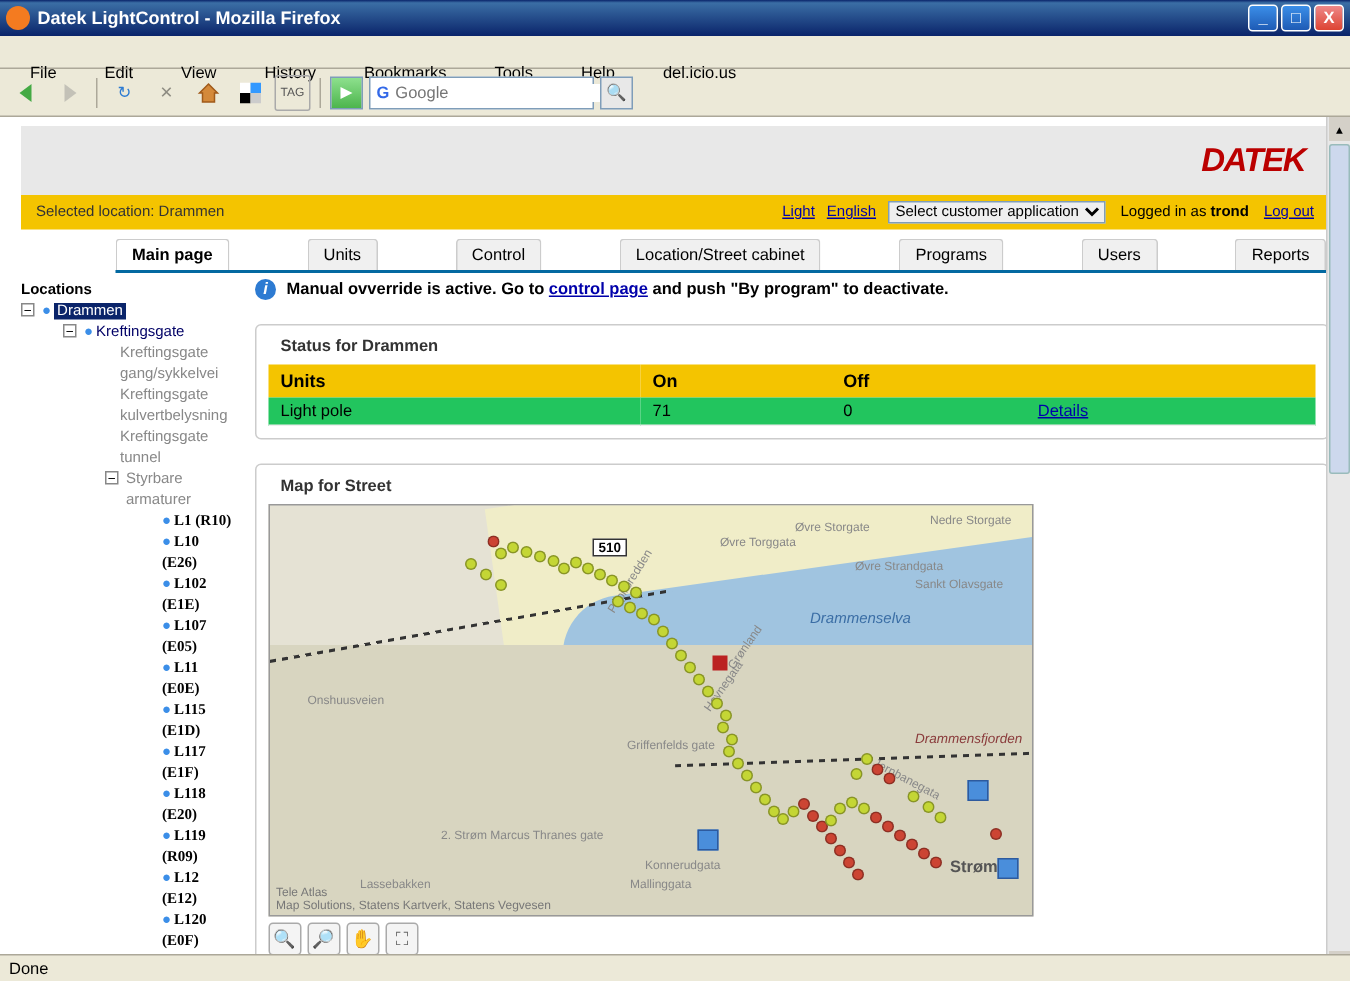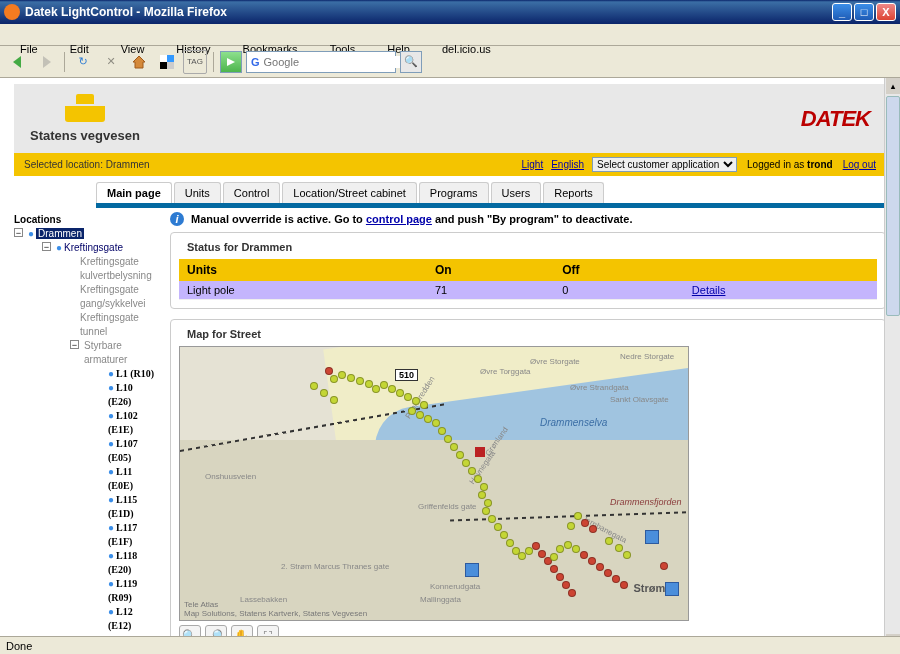--- a/index.html
+++ b/index.html
@@ -41,21 +41,21 @@
 .logo-text { font-weight: bold; font-size: 13px; color: #333; }
 .datek-logo { margin-left: auto; font-family: Arial; font-weight: 900; font-size: 22px; color: #b00; font-style: italic; letter-spacing: -1px; }
 
 .yellowbar { background: #f4c400; display: flex; align-items: center; padding: 4px 10px; font-size: 10px; }
 .yellowbar .sel { flex: 1; color: #333; }
 .yellowbar .lang { color: #00a; text-decoration: underline; margin-right: 8px; cursor: pointer; }
 .yellowbar select { border: 1px solid #7f9db9; font-size: 10px; margin-right: 10px; }
 .yellowbar .userinfo b { color: #000; }
 .yellowbar .logout { margin-left: 10px; color: #00a; text-decoration: underline; cursor: pointer; }
 
-.tabs { display: flex; margin-top: 6px; border-bottom: 5px solid #0369a1; margin-left: 82px; }
+.tabs { display: flex; margin-top: 6px; border-bottom: 2px solid #0369a1; margin-left: 63px; justify-content: space-between; }
 .tab { padding: 4px 10px; border: 1px solid #ccc; border-bottom: none; margin-right: 2px; background: #f0f0f0; cursor: pointer; font-size: 11px; border-radius: 3px 3px 0 0; }
 .tab.active { background: white; font-weight: bold; }
 
 .content { display: flex; margin-top: 4px; }
 .sidebar { width: 150px; font-size: 10px; padding-right: 6px; }
 .sidebar-title { font-weight: bold; padding: 2px 0; }
 .tree-node { position: relative; padding-left: 14px; line-height: 14px; }
 .tree-toggle { position: absolute; left: 0; top: 1px; width: 9px; height: 9px; border: 1px solid #888; background: white; text-align: center; line-height: 8px; font-size: 9px; cursor: pointer; }
 .tree-label { cursor: pointer; color: #006; }
 .tree-label.sel { background: #0a246a; color: white; padding: 0 2px; }
@@ -63,27 +63,27 @@
 .tree-sub { margin-left: 14px; }
 .leaf { padding-left: 10px; line-height: 14px; cursor: pointer; }
 .leaf b { font-weight: bold; font-family: Liberation Serif, serif; }
 .dim { color: #888; }
 
 .main { flex: 1; padding-left: 6px; }
 .info-line { margin-bottom: 6px; font-weight: bold; font-size: 11px; }
 .info-icon { display: inline-block; width: 14px; height: 14px; background: #2d7bd2; color: white; border-radius: 50%; text-align: center; line-height: 14px; font-style: italic; font-weight: bold; margin-right: 4px; }
 .info-line a { color: #00a; text-decoration: underline; }
 
-.panel { border: 1px solid #ccc; border-radius: 4px; padding: 8px; margin-bottom: 10px; }
+.panel { border: 1px solid #ccc; border-radius: 4px; padding: 8px; margin-bottom: 10px; margin-top: 16px; }
 .panel-legend { font-weight: bold; font-size: 11px; color: #333; margin: -15px 0 6px 4px; background: white; padding: 0 4px; display: inline-block; }
 
 .status-table { width: 100%; border-collapse: collapse; }
 .status-table th { background: #f4c400; text-align: left; padding: 4px 8px; font-weight: bold; font-size: 12px; }
 .status-table td { padding: 3px 8px; border-bottom: 1px solid #eee; }
-.status-table tr.alt { background: #c4b5fd; }
+.status-table tr.alt { background: #22c55e; }
 .details-link { color: #00a; text-decoration: underline; cursor: pointer; }
 .warn-icon { display: inline-block; color: #e8a000; font-size: 14px; margin-left: 6px; }
 
 .map-box { border: 1px solid #999; width: 510px; height: 275px; position: relative; background: #e5e2d4; overflow: hidden; }
 .river { position: absolute; top: 30px; left: 200px; width: 500px; height: 180px; background: #a0c4e0; transform: rotate(-8deg); border-radius: 40px; }
 .land-top { position: absolute; top: -40px; left: 150px; width: 600px; height: 140px; background: #f0edc8; transform: rotate(-8deg); }
 .land-bottom { position: absolute; bottom: -20px; left: -20px; width: 560px; height: 200px; background: #d8d5c0; }
 .river-label { position: absolute; top: 70px; left: 360px; color: #3b6ea5; font-style: italic; font-size: 10px; }
 .fjord-label { position: absolute; top: 150px; left: 430px; color: #8a3b3b; font-style: italic; font-size: 9px; }
 .stromso-label { position: absolute; bottom: 26px; right: 10px; color: #555; font-size: 11px; font-weight: bold; }
@@ -174,27 +174,20 @@
 <div class="viewport">
   <div class="sb-right">
     <div class="arr up">▴</div>
     <div class="thumb"></div>
     <div class="arr dn">▾</div>
   </div>
 
   <div class="page">
 
     <div class="header">
-      <div class="logo-block">
-        <div class="vegvesen">
-          <div class="crown"></div>
-            <div class="base"></div>
-        </div>
-        <div class="logo-text">Statens vegvesen</div>
-      </div>
       <div class="datek-logo">DATEK</div>
     </div>
 
     <div class="yellowbar">
       <span class="sel">Selected location: Drammen</span>
       <span class="lang">Light</span>
       <span class="lang">English</span>
       <select>
         <option>Select customer application</option>
       </select>
@@ -219,22 +212,22 @@
       <div class="sidebar">
         <div class="sidebar-title">Locations</div>
         <div class="tree-node">
           <div class="tree-toggle">−</div>
           <span class="bullet">●</span><span class="tree-label sel">Drammen</span>
           <div class="tree-sub">
             <div class="tree-node">
               <div class="tree-toggle">−</div>
               <span class="bullet">●</span><span class="tree-label">Kreftingsgate</span>
               <div class="tree-sub">
+                <div class="leaf dim">Kreftingsgate gang/sykkelvei</div>
                 <div class="leaf dim">Kreftingsgate kulvertbelysning</div>
-                <div class="leaf dim">Kreftingsgate gang/sykkelvei</div>
                 <div class="leaf dim">Kreftingsgate tunnel</div>
                 <div class="tree-node">
                   <div class="tree-toggle">−</div>
                   <span class="dim">Styrbare armaturer</span>
                   <div id="lights-list" class="tree-sub">
                       <div class="leaf"><span class="bullet">●</span><b>L1 (R10)</b></div>
                       <div class="leaf"><span class="bullet">●</span><b>L10 (E26)</b></div>
                       <div class="leaf"><span class="bullet">●</span><b>L102 (E1E)</b></div>
                       <div class="leaf"><span class="bullet">●</span><b>L107 (E05)</b></div>
                       <div class="leaf"><span class="bullet">●</span><b>L11 (E0E)</b></div>
@@ -293,21 +286,21 @@
 
             <div class="street-label" style="top:10px;left:350px">Øvre Storgate</div>
             <div class="street-label" style="top:20px;left:300px">Øvre Torggata</div>
             <div class="street-label" style="top:36px;left:390px">Øvre Strandgata</div>
             <div class="street-label" style="top:5px;left:440px">Nedre Storgate</div>
             <div class="street-label" style="top:48px;left:430px">Sankt Olavsgate</div>
             <div class="street-label" style="top:116px;left:283px;transform:rotate(-55deg)">Havnegata</div>
             <div class="street-label" style="top:90px;left:300px;transform:rotate(-55deg)">Grønland</div>
             <div class="street-label" style="top:125px;left:25px">Onshuusveien</div>
             <div class="street-label" style="top:155px;left:238px">Griffenfelds gate</div>
-            <div class="street-label" style="top:215px;left:101px">2. Strøm Marcus Thranes gate</div>
+            <div class="street-label" style="top:215px;left:114px">2. Strøm Marcus Thranes gate</div>
             <div class="street-label" style="top:235px;left:250px">Konnerudgata</div>
             <div class="street-label" style="top:248px;left:60px">Lassebakken</div>
             <div class="street-label" style="top:248px;left:240px">Mallinggata</div>
             <div class="street-label" style="top:178px;left:400px;transform:rotate(28deg)">Jernbanegata</div>
             <div class="street-label" style="top:46px;left:216px;transform:rotate(-58deg)">Papirbredden</div>
 
             <div class="sq" style="top:100px;left:295px"></div>
             <div class="cab" style="top:183px;left:465px"></div>
             <div class="cab" style="top:216px;left:285px"></div>
             <div class="cab" style="top:235px;left:485px"></div>

